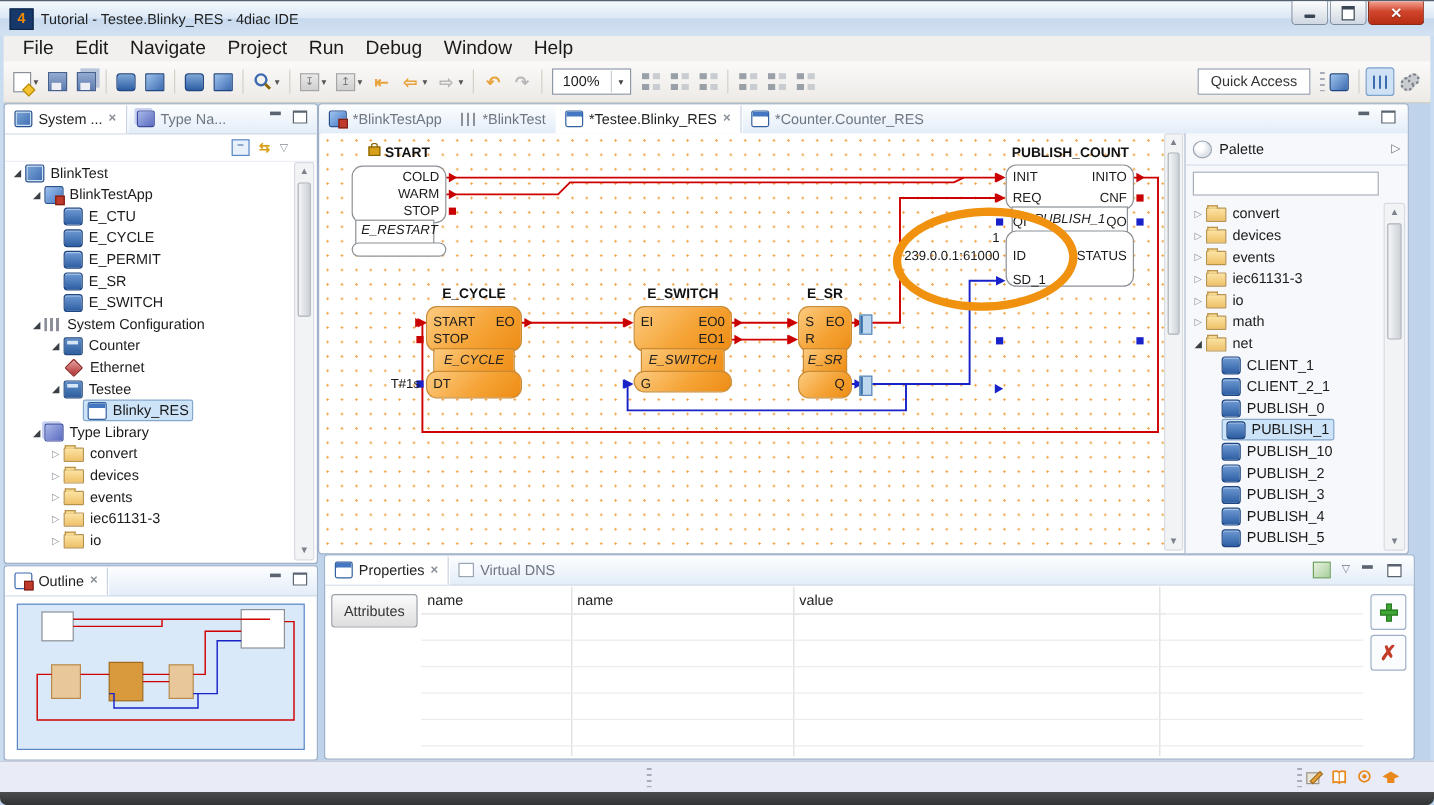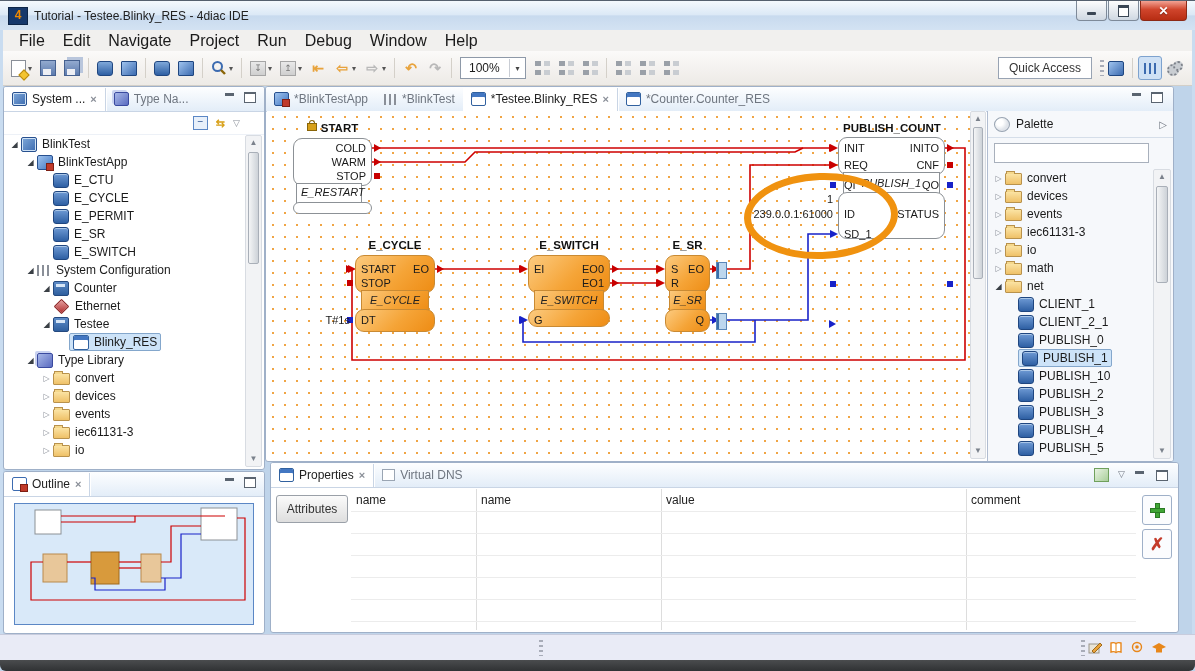--- a/index.html
+++ b/index.html
@@ -718,21 +718,20 @@
       <div class="mm min"></div>
       <div class="mm max"></div>
     </div>
   </div>
   <div class="abs sidebtn" style="left:5px;top:32px;width:70px;height:26px">Attributes</div>
 
   <div class="abs" style="left:80px;top:26px;right:42px;bottom:2px;background:#fff">
     <div class="colhead" style="left:0;width:125px">name</div>
     <div class="colhead" style="left:125px;width:185px">name</div>
     <div class="colhead" style="left:310px;width:305px">value</div>
-    <div class="colhead" style="left:615px;right:0">comment</div>
     <div class="vline" style="left:125px"></div>
     <div class="vline" style="left:310px"></div>
     <div class="vline" style="left:615px"></div>
     <div class="hline" style="top:22px"></div>
     <div class="hline" style="top:44px"></div>
     <div class="hline" style="top:66px"></div>
     <div class="hline" style="top:88px"></div>
     <div class="hline" style="top:110px"></div>
     <div class="hline" style="top:132px"></div>
   </div>

